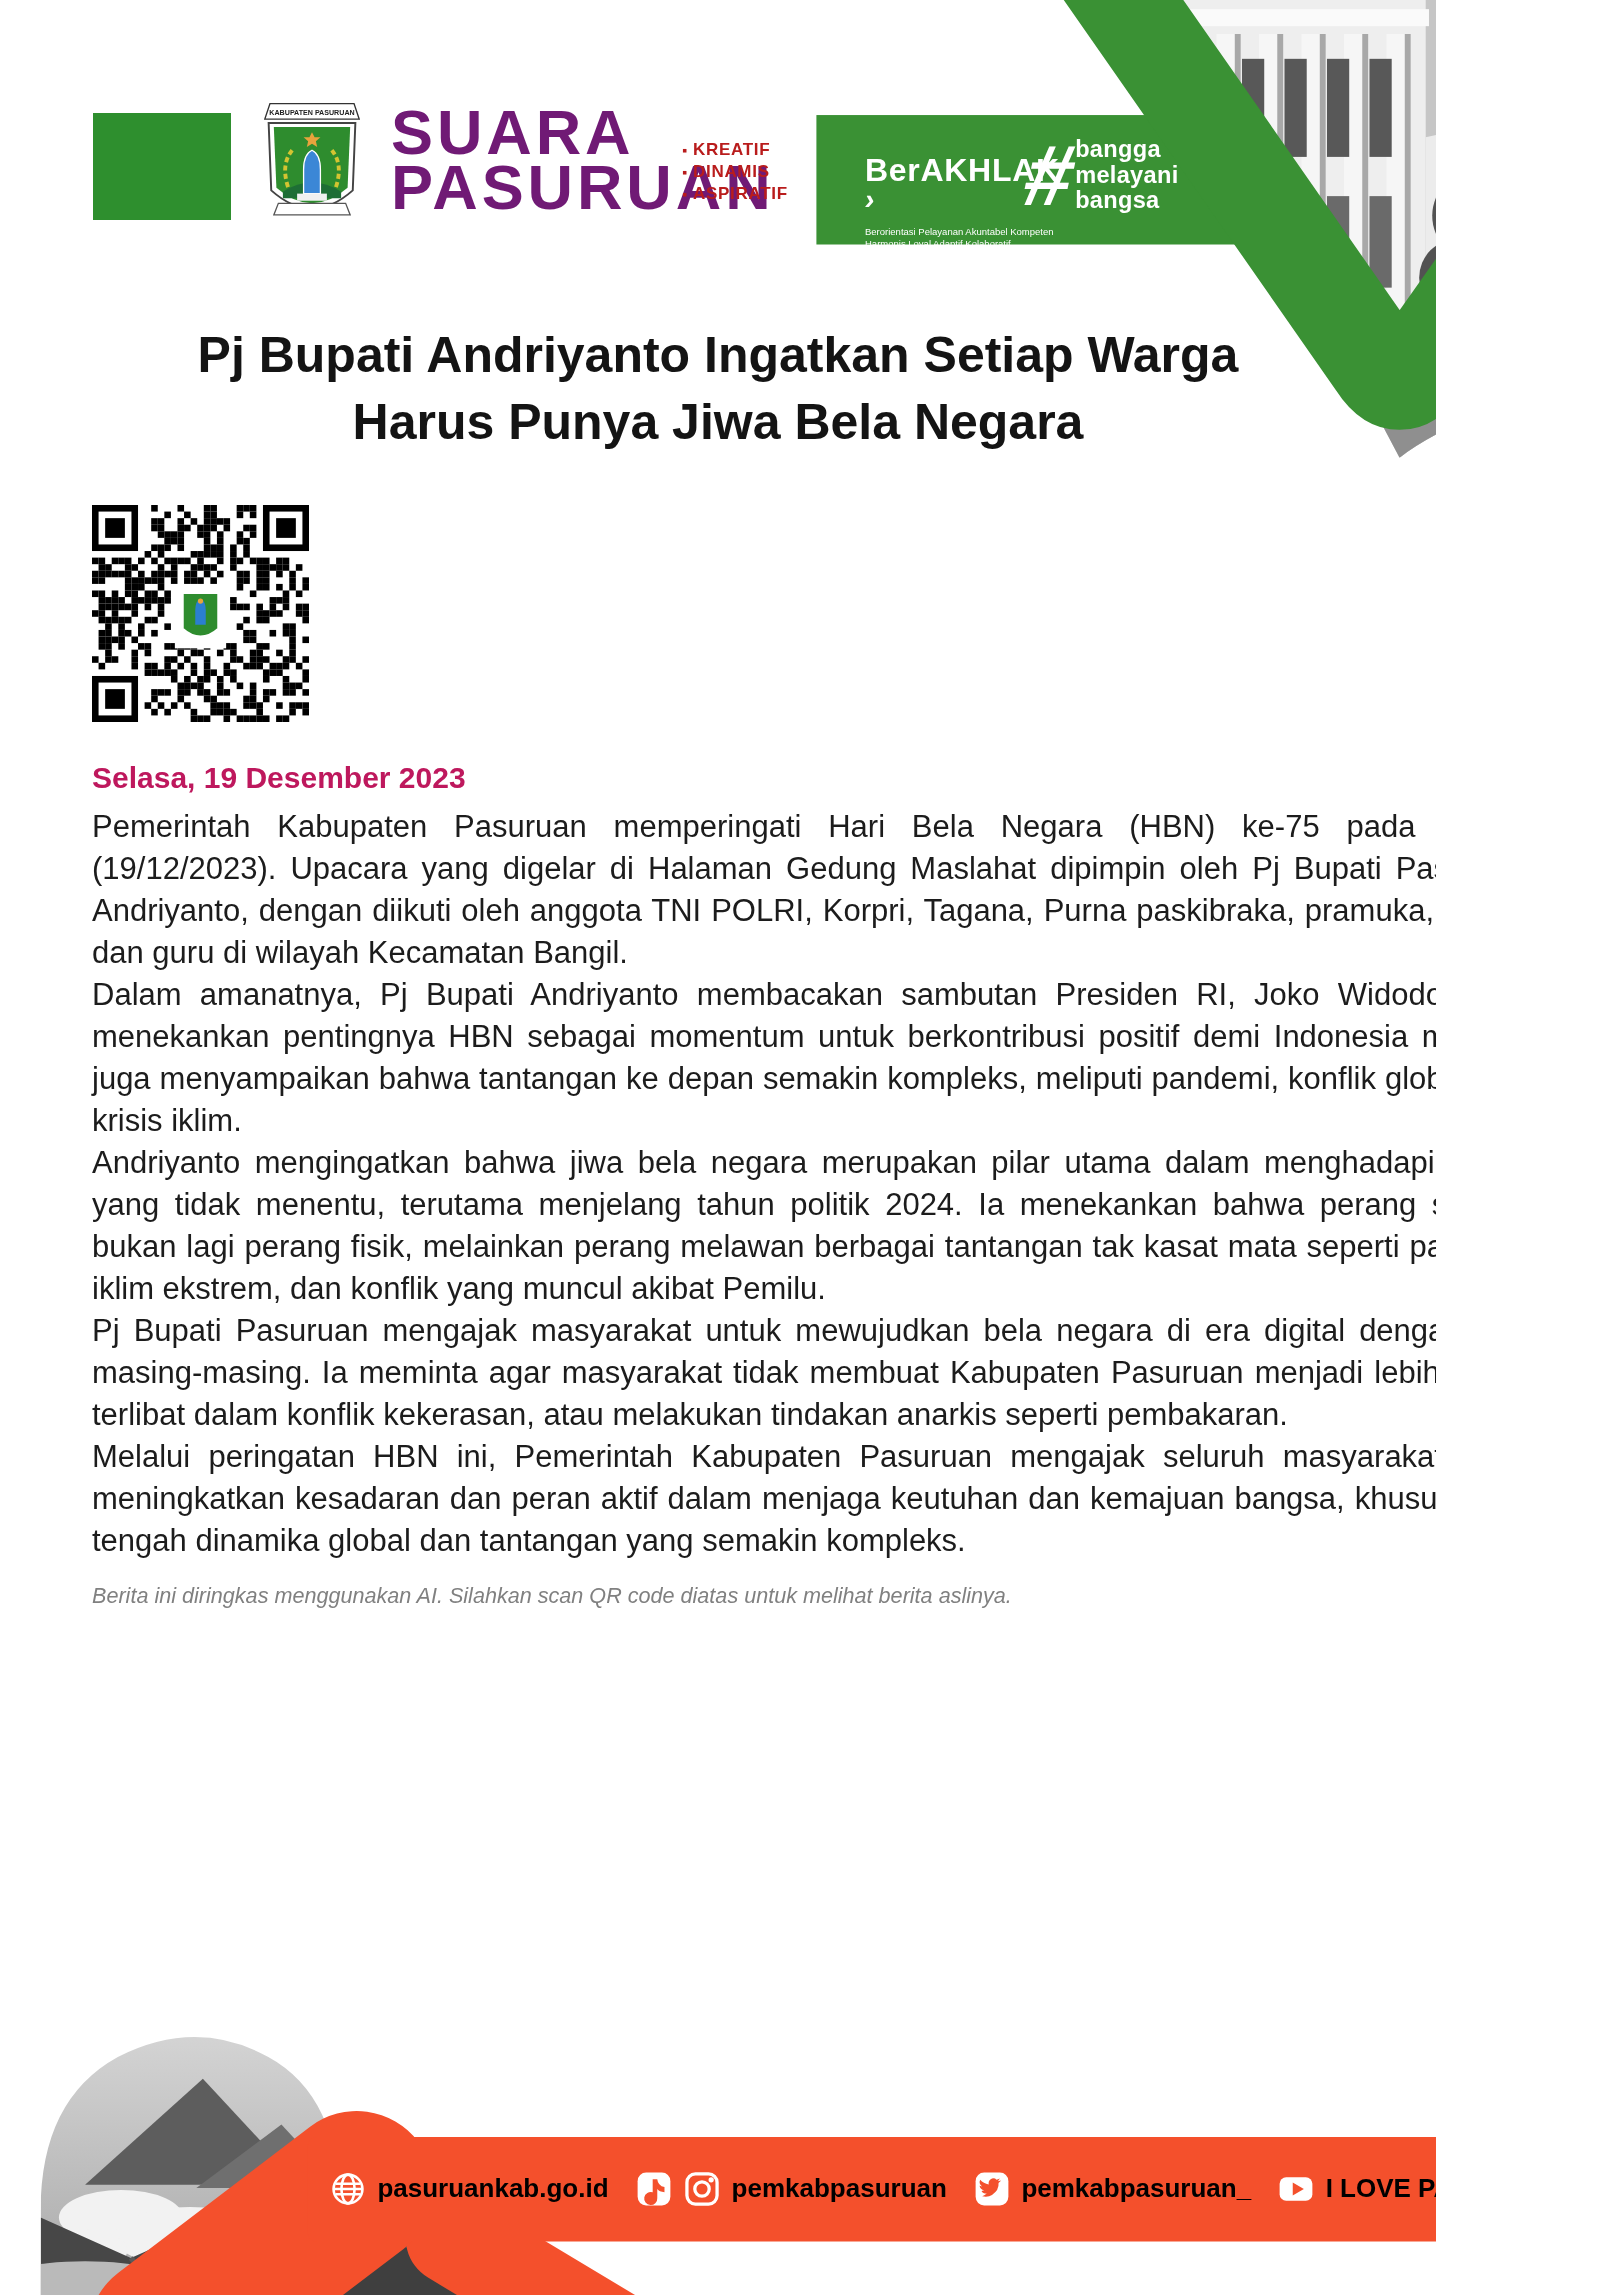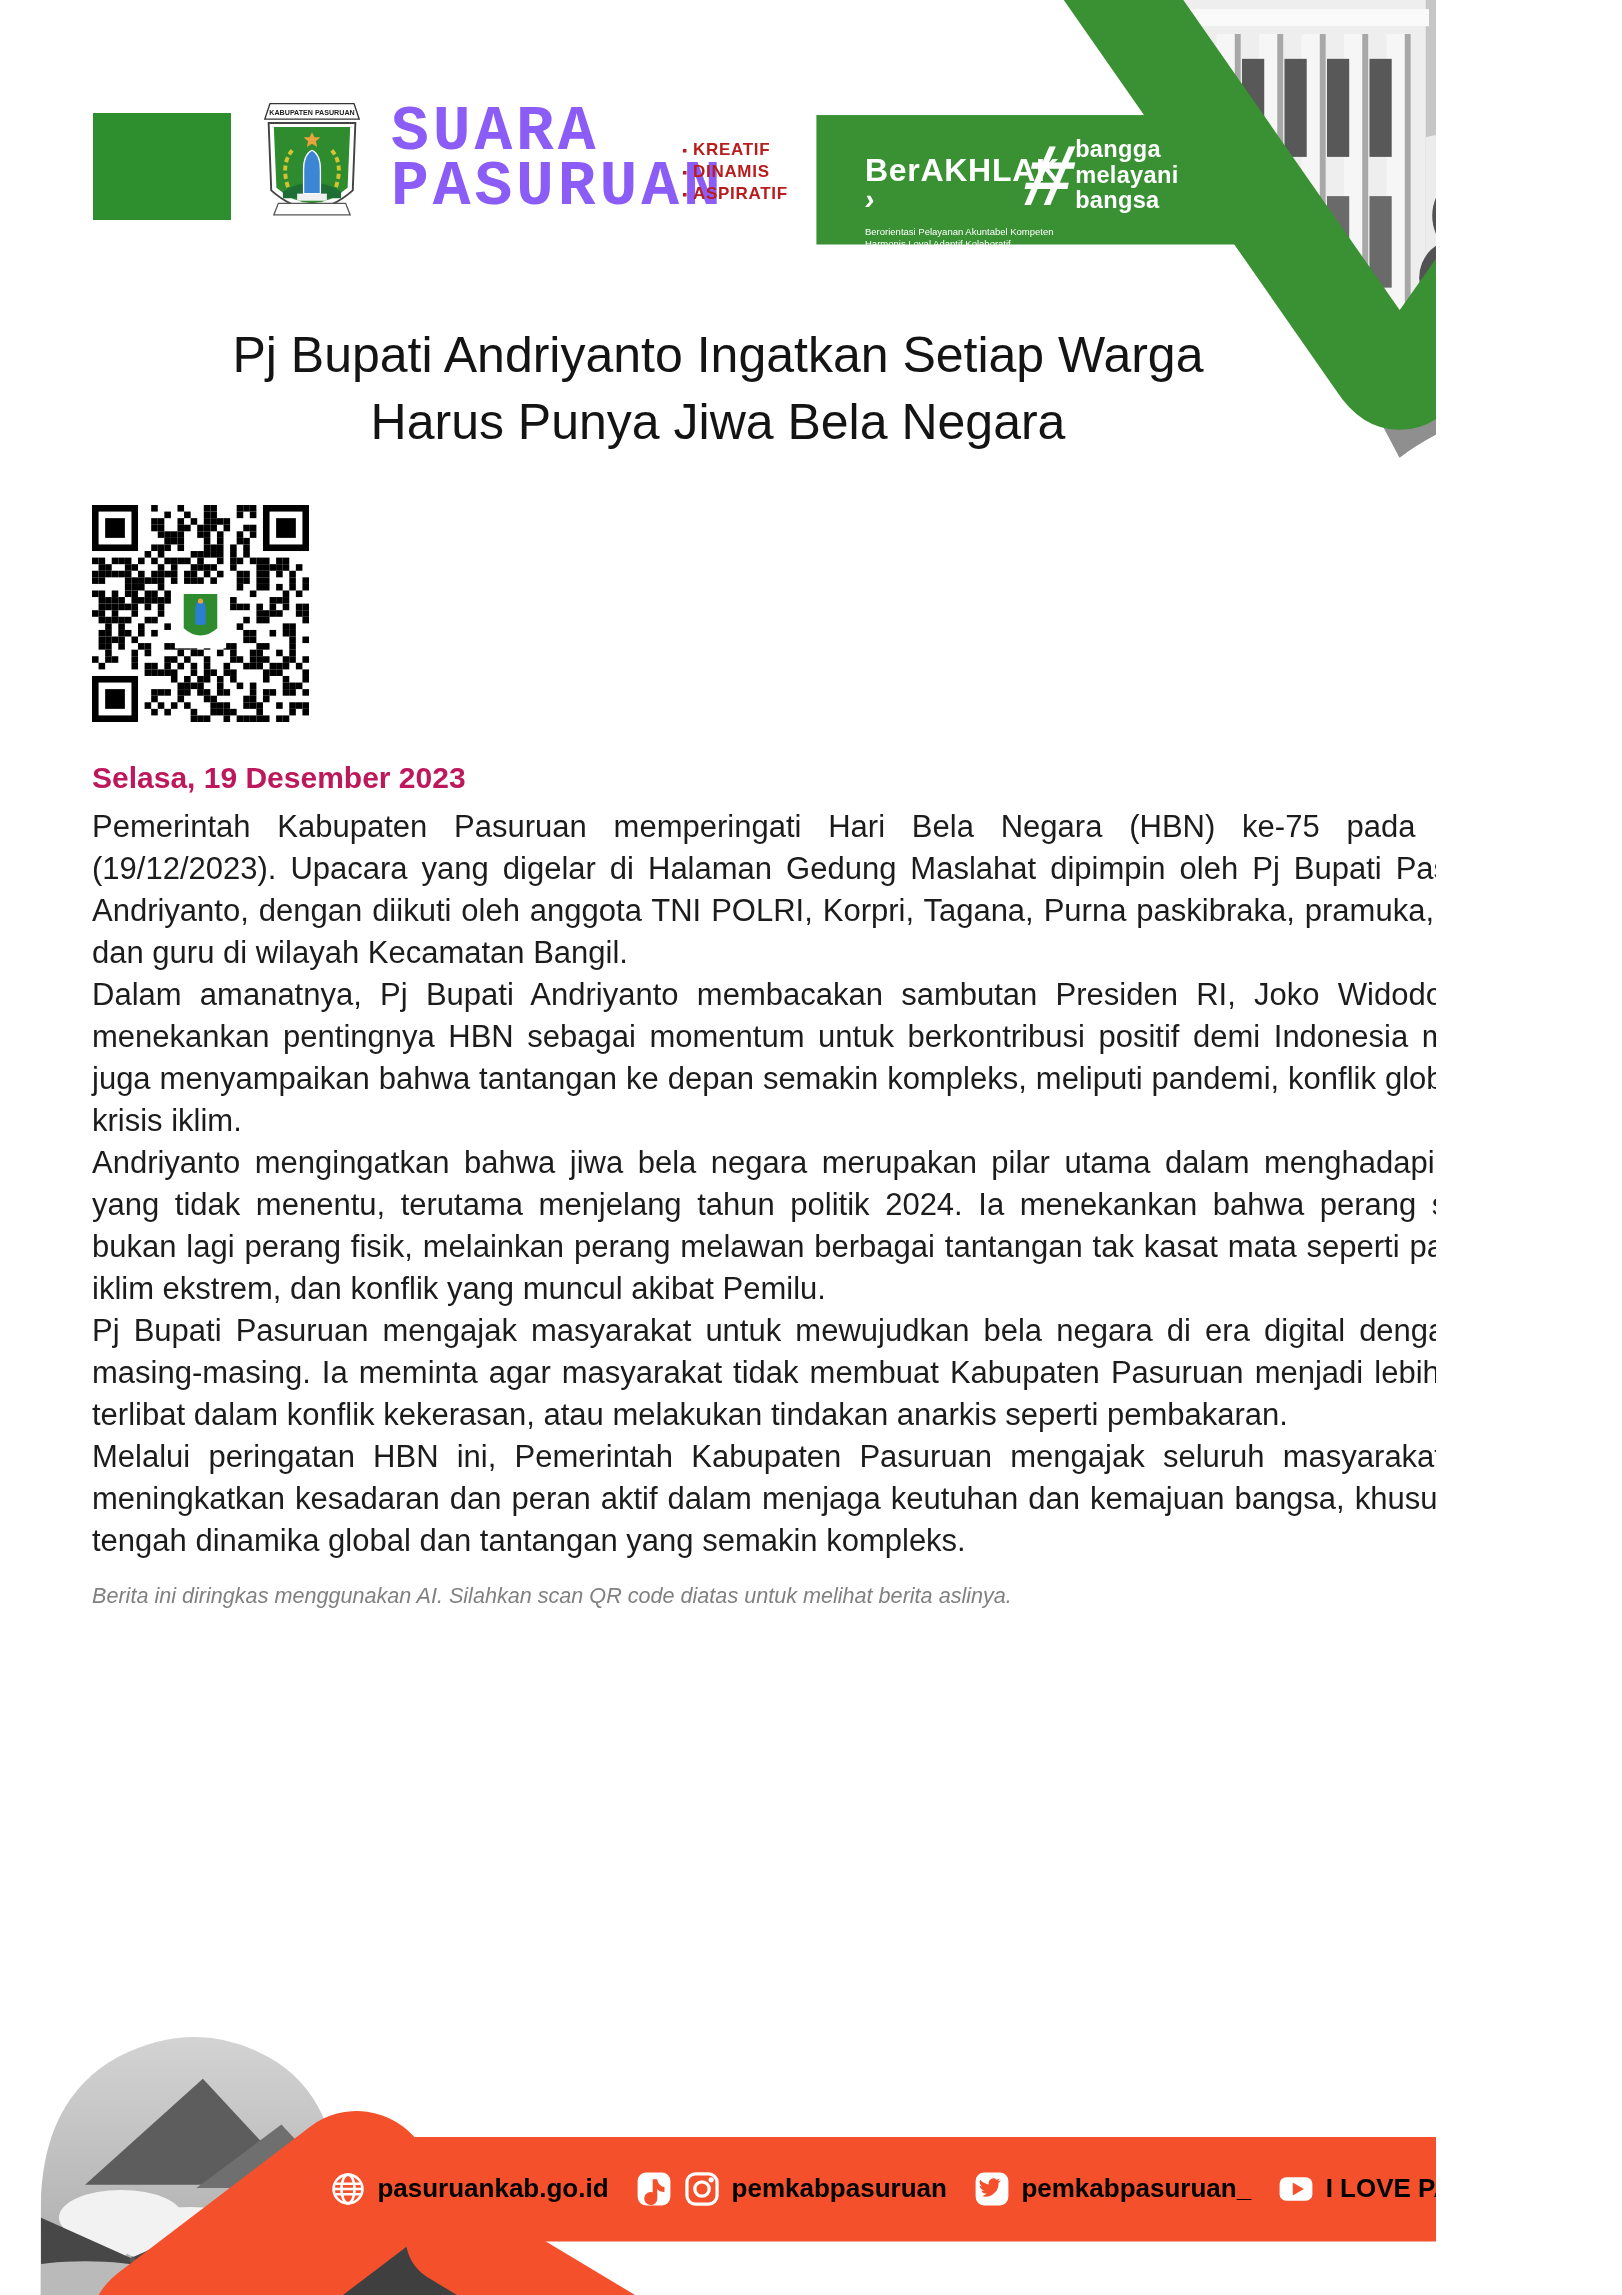--- a/index.html
+++ b/index.html
@@ -2,38 +2,38 @@
 <html style="font-size:10.5px"><head>
 <meta charset="utf-8">
 <style>
   html,body{margin:0;padding:0;background:#ffffff;}
   .page{position:relative;width:1436px;height:2295px;background:#fff;overflow:hidden;
         font-family:"Liberation Sans", sans-serif;color:#1c1c1c;}
 
   
   .green-block{position:absolute;left:93px;top:113px;width:138px;height:107px;background:#2E8F2E;}
   .crest{position:absolute;left:257px;top:99px;width:110px;height:131px;}
-  .brand{position:absolute;left:391px;top:105px;font-weight:bold;color:#8b5cf6;
-         font-size:63px;line-height:55px;letter-spacing:3.9px;font-family:Liberation Mono, monospace;}
+  .brand{position:absolute;left:391px;top:105px;font-weight:bold;color:#701a75;
+         font-size:63px;line-height:55px;letter-spacing:3.9px;}
   .tagline{position:absolute;left:669px;top:126px;list-style:none;margin:13px;padding:0;
            font-size:17px;font-weight:700;color:#b91c1c;letter-spacing:0.7px;}
   .tagline li{line-height:22px;}
   .tagline li::before{content:"▪";margin-right:5.2px;font-size:14.4px;}
   .hero{position:absolute;left:811px;top:0;width:811px;height:523px;}
   .berakhlak{position:absolute;left:865px;top:152px;color:#fff;width:183px;}
   .berakhlak .t{font-size:32px;font-weight:bold;letter-spacing:0.7px;display:inline-block;}
   .berakhlak .chev{font-size:29px;font-weight:bold;display:inline-block;transform:translateY(-6.5px) skewX(-8deg);}
   .berakhlak .s{font-size:9.5px;line-height:12.4px;margin-top:3.9px;white-space:nowrap;}
   .bangga{position:absolute;left:1026px;top:136px;color:#fff;display:flex;align-items:center;}
   .bangga .hash{font-size:86px;font-weight:bold;transform:skewX(-12deg);line-height:79px;margin-right:1.3px;}
   .bangga .words div{font-size:23.6px;font-weight:bold;line-height:25.5px;letter-spacing:0.3px;}
 
   
   .headline{position:absolute;left:0;right:0;top:322px;margin:0;padding:0 164px;
-            text-align:center;font-size:50px;line-height:67px;font-weight:normal;color:#141414;}
+            text-align:center;font-size:50px;line-height:67px;font-weight:bold;color:#141414;}
 
   
   .article{position:absolute;left:92px;top:505px;width:1445px;font-size:31px;line-height:42px;
            text-align:justify;color:#1c1c1c;}
   .article p{margin:0;}
   .noimg-fig{float:left;width:970px;height:1021px;margin:0;}
   .noimg-art{display:block;margin:157px 0 0 190px;}
   .noimg-caption{margin:3.9px 0 0 190px;width:563px;text-align:center;
                  font-size:58px;color:#c0c0c0;line-height:65px;}
   .qr{display:block;width:217px;height:217px;}

